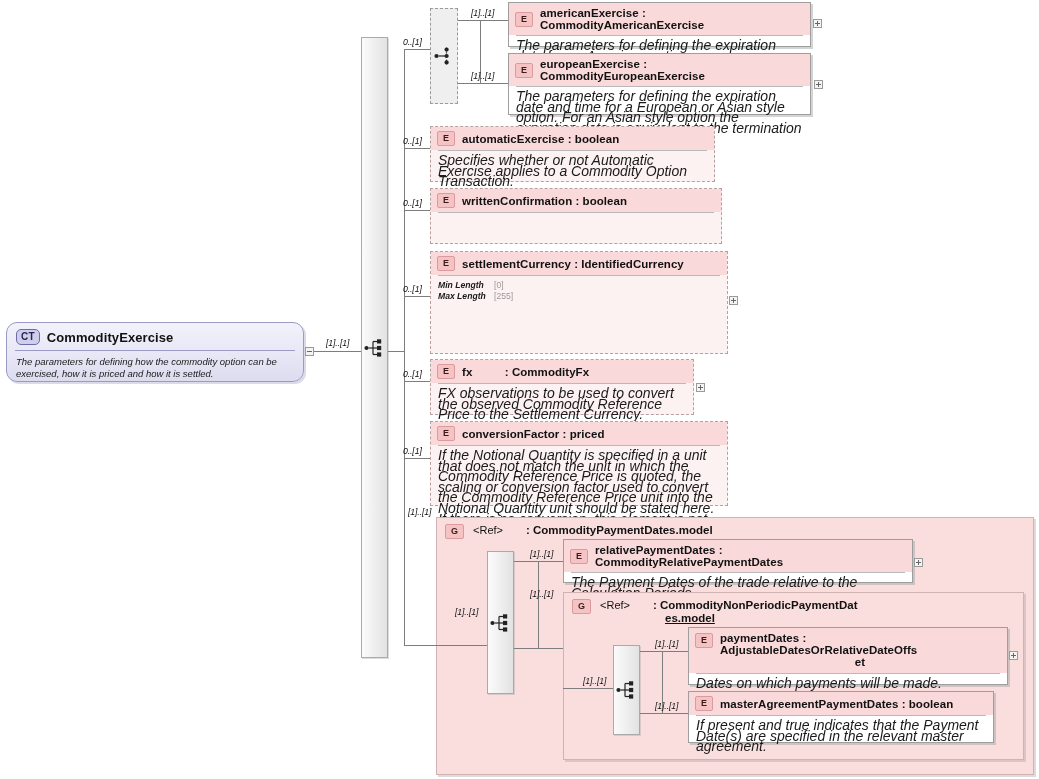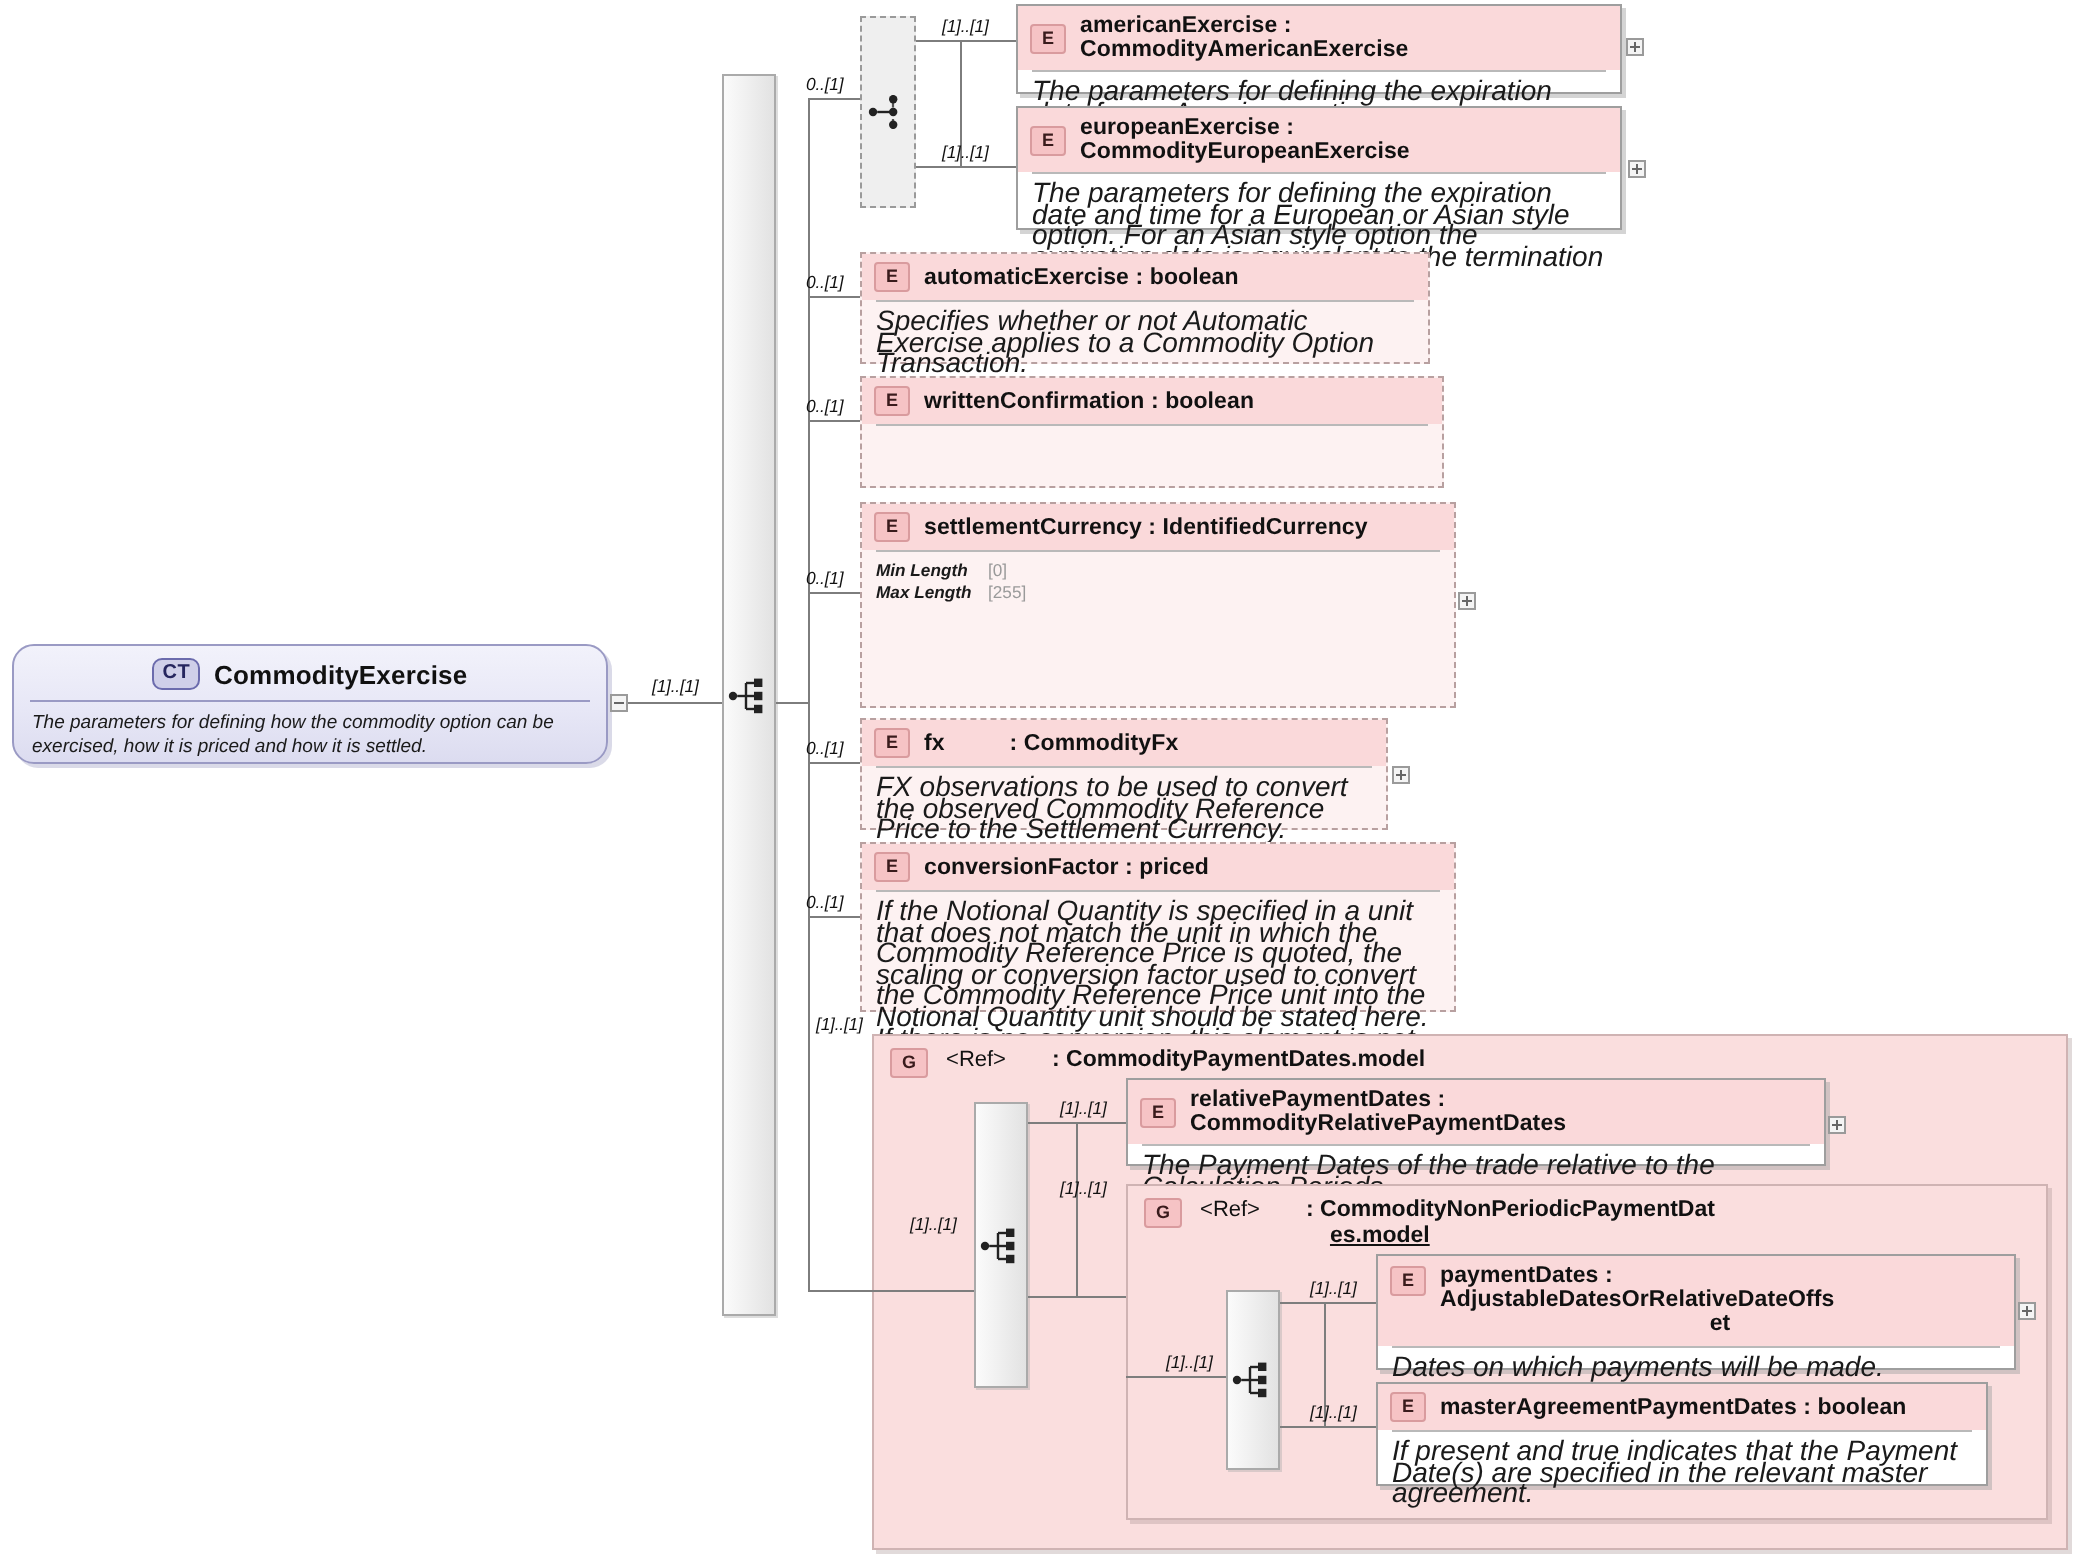--- a/index.html
+++ b/index.html
@@ -12,21 +12,21 @@
 
   
   .node{position:absolute;box-sizing:border-box;}
 
   
   .ct-box{
     background:linear-gradient(180deg,#f2f2fb 0%,#e7e7f6 55%,#dcdcf0 100%);
     border:1px solid #9a9ac4;border-radius:11px;
     box-shadow:2px 2px 0 rgba(150,150,190,.35);
   }
-  .ct-head{display:flex;align-items:center;gap:7px;padding:6px 9px 5px 9px;justify-content:center;}
+  .ct-head{display:flex;align-items:center;gap:7px;padding:6px 9px 5px 9px;}
   .ct-badge{
     display:inline-block;border:1px solid #6b6bad;border-radius:5px;
     background:#cfcfe9;color:#25255e;font-size:10px;font-weight:bold;
     line-height:12px;padding:1px 4px;letter-spacing:.2px;
   }
   .ct-title{font-size:13px;font-weight:bold;color:#111;letter-spacing:.1px;}
   .ct-rule{height:1px;background:#9a9ac4;margin:0 8px;}
   .ct-doc{
     font-size:9.5px;font-style:italic;color:#1a1a1a;line-height:12px;
     padding:5px 9px 6px 9px;

